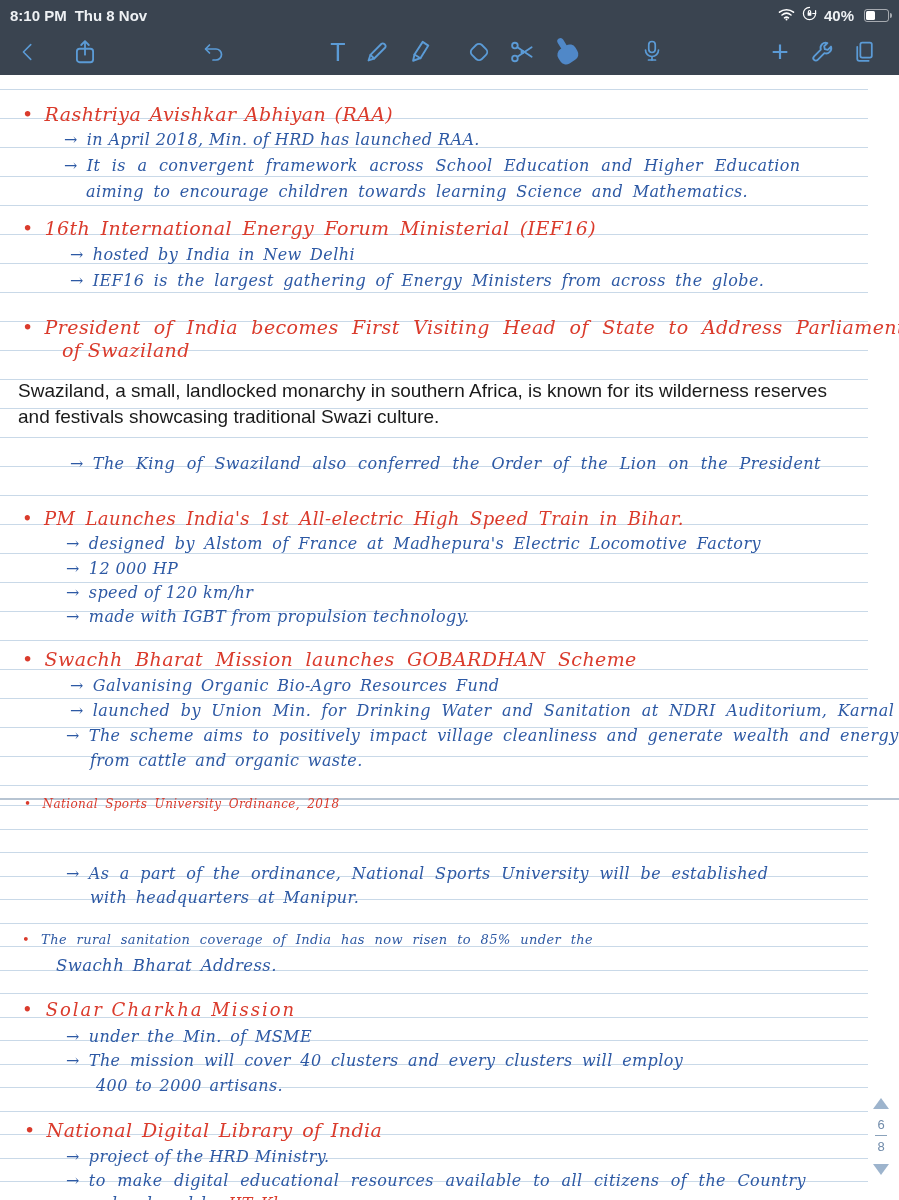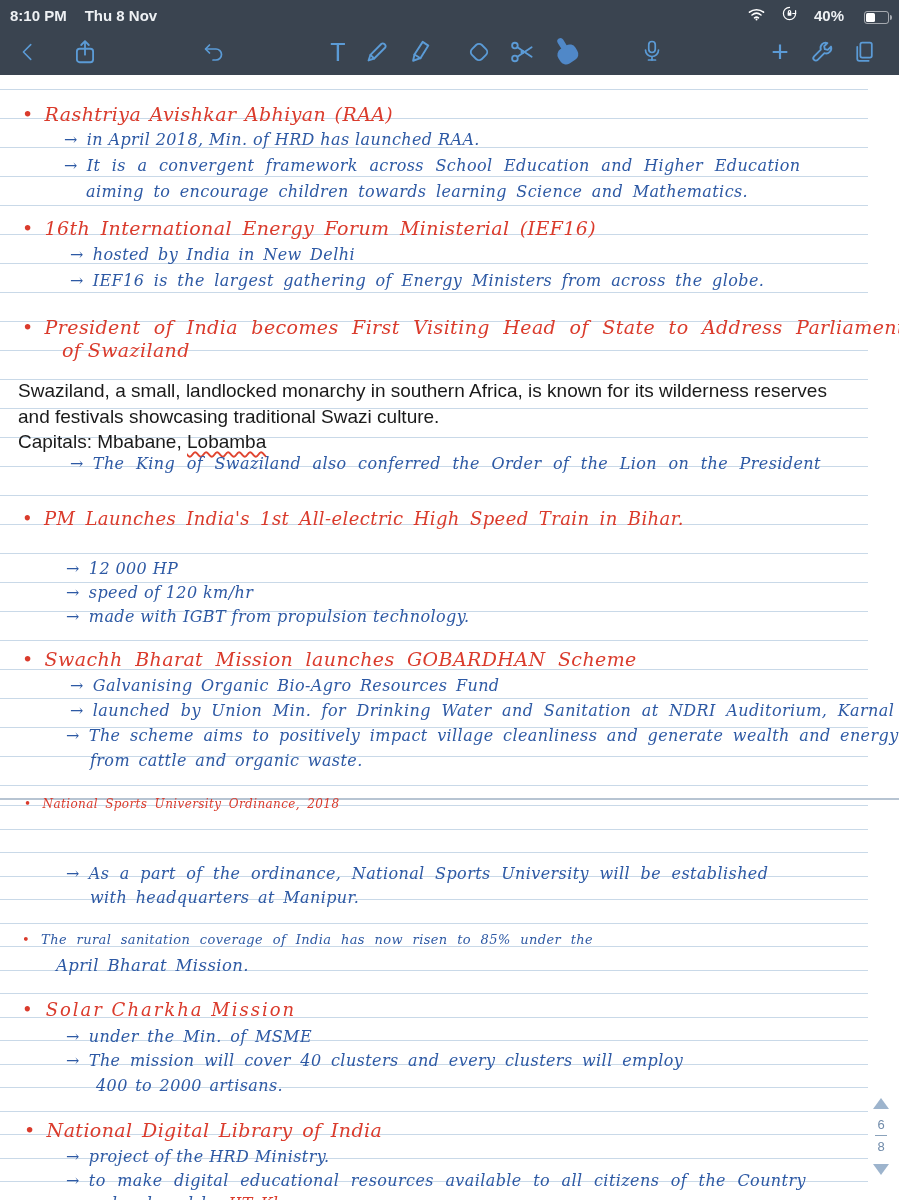--- a/index.html
+++ b/index.html
@@ -2,22 +2,22 @@
 <html><head>
 <meta charset="utf-8">
 <style>
   html,body{margin:0;padding:0;background:#e9e9e9;}
   .screen{position:relative;width:899px;height:1200px;background:#ffffff;overflow:hidden;
           font-family:"Liberation Sans",sans-serif;}
   
   .statusbar{position:absolute;top:0;left:0;right:0;height:30px;background:#3a4450;
              color:#eef1f4;display:flex;align-items:center;justify-content:space-between;
              padding:0 10px;box-sizing:border-box;font-size:15px;font-weight:bold;}
-  .sb-left{display:flex;gap:18px;align-items:center;}
-  .sb-right{display:flex;gap:17px;align-items:flex-end;font-weight:bold;}
+  .sb-left{display:flex;gap:8px;align-items:center;}
+  .sb-right{display:flex;gap:7px;align-items:center;font-weight:bold;}
   .batt{position:relative;width:23px;height:11px;border:1px solid rgba(255,255,255,.55);
         border-radius:3px;margin-left:3px;}
   .batt-fill{position:absolute;left:1px;top:1px;bottom:1px;width:40%;background:#fff;border-radius:1.5px;}
   .batt-nub{position:absolute;right:-4px;top:3px;width:2.5px;height:5px;background:rgba(255,255,255,.55);
             border-radius:0 2px 2px 0;}
   .toolbar{position:absolute;top:30px;left:0;right:0;height:45px;background:#3a4450;}
   .tool{position:absolute;top:22px;transform:translate(-50%,-50%);color:#5b9bd6;
         display:flex;align-items:center;justify-content:center;cursor:pointer;}
   .tool svg{stroke:#5b9bd6;fill:none;stroke-width:1.7;stroke-linecap:round;stroke-linejoin:round;}
   .tool-text{font-size:25px;font-weight:400;font-family:"Liberation Sans",sans-serif;}
@@ -177,41 +177,41 @@
 
   <div class="hl title red ws4" style="top:188px;left:22px"><span class="b">•</span><span>16th International Energy Forum Ministerial (IEF16)</span></div>
   <div class="hl sub blue ws3" style="top:216px;left:70px"><span class="ar">→</span><span>hosted by India in New Delhi</span></div>
   <div class="hl sub blue ws4" style="top:242px;left:70px"><span class="ar">→</span><span>IEF16 is the largest gathering of Energy Ministers from across the globe.</span></div>
 
   <div class="hl title red ws7" style="top:287px;left:22px"><span class="b">•</span><span>President of India becomes First Visiting Head of State to Address Parliament</span></div>
   <div class="hl title red" style="top:310px;left:62px"><span>of Swaziland</span></div>
 
   <div class="hl typed" style="top:351px;left:18px"><span>Swaziland, a small, landlocked monarchy in southern Africa, is known for its wilderness reserves</span></div>
   <div class="hl typed" style="top:377px;left:18px"><span>and festivals showcasing traditional Swazi culture.</span></div>
-  <div class="hl typed" style="top:402px;left:18px"><span>Capitals: Mbabane, </span><span class="wavy">Lobamba</span></div>
 
   <div class="hl sub blue ws6" style="top:425px;left:70px"><span class="ar">→</span><span>The King of Swaziland also conferred the Order of the Lion on the President</span></div>
 
   <div class="hl title red ws4" style="top:479px;left:22px;font-size:18px"><span class="b">•</span><span>PM Launches India's 1st All-electric High Speed Train in Bihar.</span></div>
+  <div class="hl sub blue ws4" style="top:505px;left:66px"><span class="ar">→</span><span>designed by Alstom of France at Madhepura's Electric Locomotive Factory</span></div>
   <div class="hl sub blue" style="top:530px;left:66px"><span class="ar">→</span><span>12 000 HP</span></div>
   <div class="hl sub blue" style="top:554px;left:66px"><span class="ar">→</span><span>speed of 120 km/hr</span></div>
   <div class="hl sub blue" style="top:578px;left:66px"><span class="ar">→</span><span>made with IGBT from propulsion technology.</span></div>
 
   <div class="hl title red ws6" style="top:619px;left:22px"><span class="b">•</span><span>Swachh Bharat Mission launches GOBARDHAN Scheme</span></div>
   <div class="hl sub blue ws3" style="top:647px;left:70px"><span class="ar">→</span><span>Galvanising Organic Bio-Agro Resources Fund</span></div>
   <div class="hl sub blue ws5" style="top:672px;left:70px"><span class="ar">→</span><span>launched by Union Min. for Drinking Water and Sanitation at NDRI Auditorium, Karnal</span></div>
   <div class="hl sub blue ws4" style="top:697px;left:66px"><span class="ar">→</span><span>The scheme aims to positively impact village cleanliness and generate wealth and energy</span></div>
   <div class="hl cont blue ws3" style="top:722px;left:90px"><span>from cattle and organic waste.</span></div>
 
   <div class="hl title red ws3" style="top:768px;left:24px;font-size:12px"><span class="b">•</span><span>National Sports University Ordinance, 2018</span></div>
   <div class="hl sub blue ws5" style="top:835px;left:66px"><span class="ar">→</span><span>As a part of the ordinance, National Sports University will be established</span></div>
   <div class="hl cont blue ws3" style="top:859px;left:90px"><span>with headquarters at Manipur.</span></div>
 
   <div class="hl sub blue ws5" style="top:903px;left:22px;font-size:13px"><span class="b red">•</span><span>The rural sanitation coverage of India has now risen to 85% under the</span></div>
-  <div class="hl cont blue ws3" style="top:927px;left:56px;font-size:16.5px"><span>April Bharat Mission.</span></div>
+  <div class="hl cont blue ws3" style="top:927px;left:56px;font-size:16.5px"><span>Swachh Bharat Address.</span></div>
 
   <div class="hl title red ls2" style="top:970px;left:22px;font-size:18px"><span class="b">•</span><span>Solar Charkha Mission</span></div>
   <div class="hl sub blue ws3" style="top:998px;left:66px"><span class="ar">→</span><span>under the Min. of MSME</span></div>
   <div class="hl sub blue ws4" style="top:1022px;left:66px"><span class="ar">→</span><span>The mission will cover 40 clusters and every clusters will employ</span></div>
   <div class="hl cont blue ws2" style="top:1047px;left:96px"><span>400 to 2000 artisans.</span></div>
 
   <div class="hl title red ws3" style="top:1090px;left:24px"><span class="b">•</span><span>National Digital Library of India</span></div>
   <div class="hl sub blue ws6" style="top:1142px;left:66px"><span class="ar">→</span><span>to make digital educational resources available to all citizens of the Country</span></div>
   <div class="hl sub blue" style="top:1118px;left:66px"><span class="ar">→</span><span>project of the HRD Ministry.</span></div>
   <div class="hl sub blue ws2" style="top:1165px;left:84px"><span class="ar">→</span><span>developed by </span><span class="red">IIT Kharagpur</span></div>

